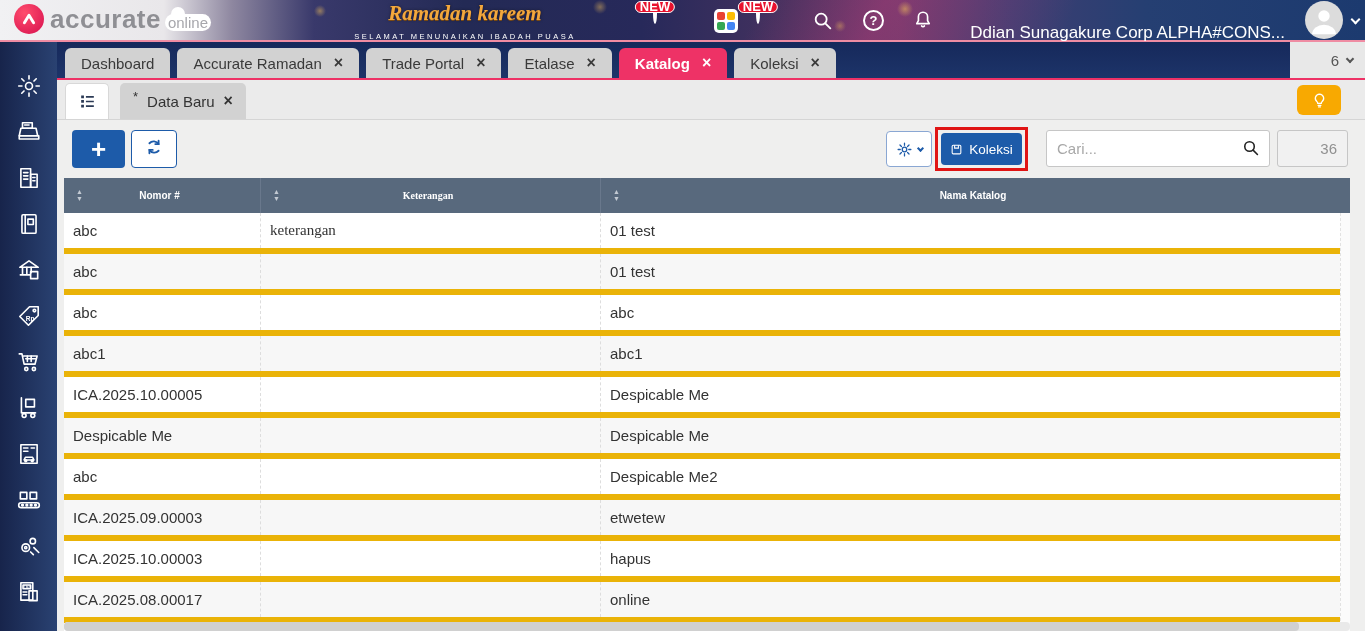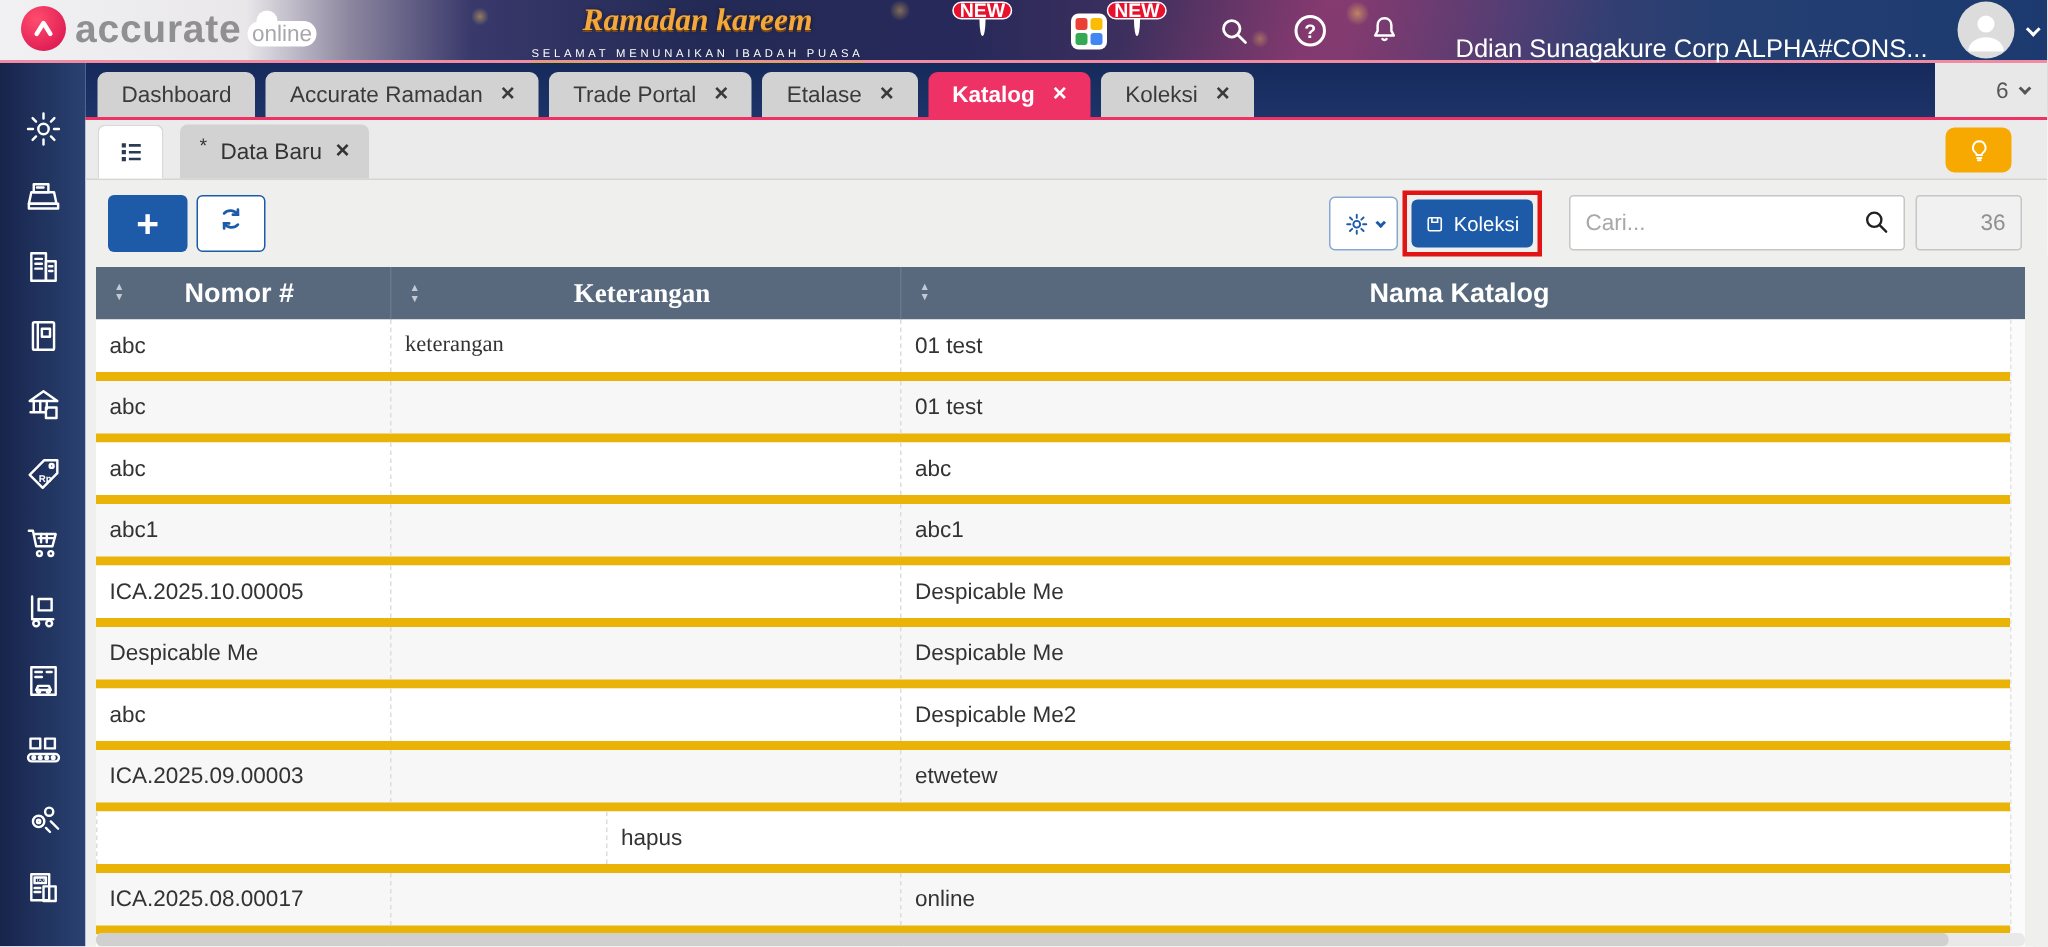--- a/index.html
+++ b/index.html
@@ -84,21 +84,21 @@
   .searchbox input::placeholder{ color:#a8a8a8; }
   .searchbox svg{ position:absolute; right:8px; top:8px; cursor:pointer; }
   .countbox{ position:absolute; left:1220px; top:10px; width:71px; height:37px; background:#f1f1f1; border:1px solid #c6c6c6; border-radius:3px; line-height:35px; text-align:right; padding-right:10px; color:#909090; font-size:15px; }
 
   
   .table{ position:absolute; left:7px; top:58px; width:1286px; height:453px; background:#fff; overflow:hidden; }
   .thead{ display:flex; height:35px; background:#58697d; }
   .hcell{ display:flex; align-items:center; cursor:pointer; }
   .hcell + .hcell{ border-left:1px solid #69788c; }
   .sort{ margin-left:12px; display:flex; flex-direction:column; gap:1px; font-size:7px; line-height:6px; color:#c3cad3; }
-  .hlab{ flex:1; text-align:center; color:#fff; font-size:18px; font-weight:700; padding-right:24px; }
+  .hlab{ flex:1; text-align:center; color:#fff; font-size:10px; font-weight:700; padding-right:24px; }
   .c0{ width:196px; } .c1{ width:340px;font-family:Liberation Serif, serif; } .c2{ flex:1; }
   .trow{ display:flex; height:41px; background:#fff; border-bottom:6px solid #eab308; font-size:15px; color:#333; cursor:pointer; }
   .trow.alt{ background:#f7f7f7; }
   .tcell{ display:flex; align-items:center; padding-left:9px; white-space:nowrap; overflow:hidden; height:100%; }
   .tcell.c1, .tcell.c2{ border-left:1px dashed #ddd; }
   .vscroll{ position:absolute; right:0; top:35px; bottom:0; width:10px; background:#fbfbfb; border-left:1px dashed #e2e2e2; cursor:pointer; }
   .hscroll{ position:absolute; left:7px; top:502px; width:1286px; height:9px; background:#e9e9e9; border-radius:4px; cursor:pointer; }
   .hthumb{ width:96%; height:9px; background:#d0d0d0; border-radius:4px; }
 </style>
 </head>
@@ -420,20 +420,21 @@
               <div class="tcell c0">abc</div>
               <div class="tcell c1"></div>
               <div class="tcell c2">Despicable Me2</div>
             </div>
             <div class="trow alt">
               <div class="tcell c0">ICA.2025.09.00003</div>
               <div class="tcell c1"></div>
               <div class="tcell c2">etwetew</div>
             </div>
             <div class="trow">
+              <div class="tcell c0">ICA.2025.10.00003</div>
               <div class="tcell c1"></div>
               <div class="tcell c2">hapus</div>
             </div>
             <div class="trow alt">
               <div class="tcell c0">ICA.2025.08.00017</div>
               <div class="tcell c1"></div>
               <div class="tcell c2">online</div>
             </div>
           </div>
         <div class="trow partial">

